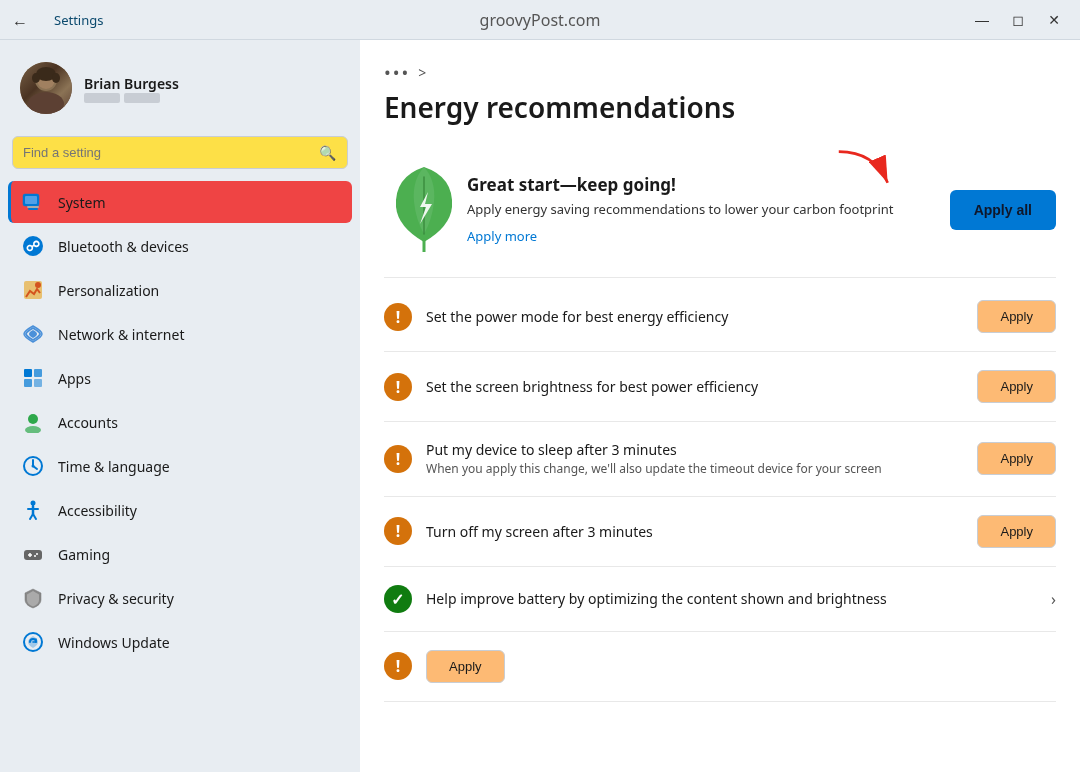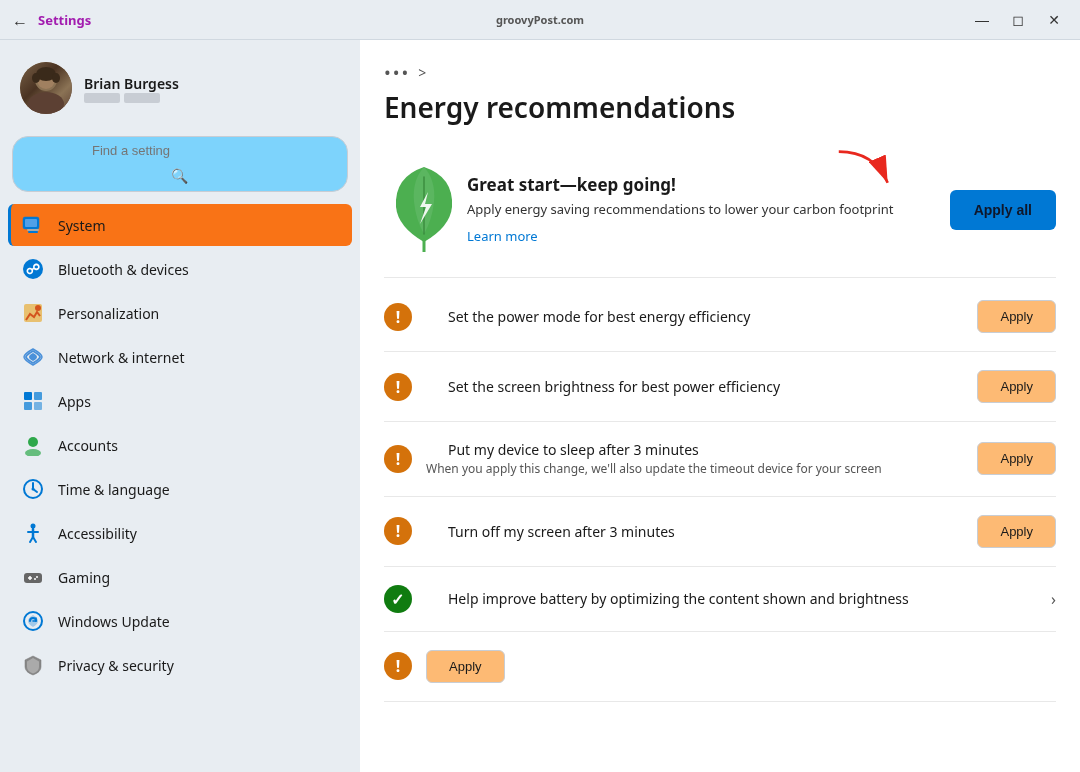--- a/index.html
+++ b/index.html
@@ -24,30 +24,30 @@
       border-bottom: 1px solid #d0d8e0;
     }
     .title-bar-back {
       font-size: 16px;
       cursor: pointer;
       color: #333;
       margin-right: 10px;
     }
     .title-bar-app-title {
       font-size: 13px;
-      font-weight: 700;
-      color: #a21caf;
+      font-weight: 400;
+      color: #0c4a6e;
+      margin-left: 16px;
     }
     .title-bar-center {
       position: absolute;
       left: 50%;
       transform: translateX(-50%);
-      font-size: 11px;
+      font-size: 16px;
       color: #555;
-      font-weight: bold;
     }
     .title-bar-controls {
       margin-left: auto;
       display: flex;
       gap: 8px;
       align-items: center;
     }
     .title-bar-btn {
       width: 28px;
       height: 28px;
@@ -125,27 +125,26 @@
     .user-bar {
       width: 36px;
       height: 10px;
       border-radius: 2px;
       background: #c8cdd4;
     }
 
     .search-box {
       display: flex;
       align-items: center;
-      background: #7dd3fc;
+      background: #fde047;
       border: 1px solid #c8cdd4;
-      border-radius: 16px;
+      border-radius: 6px;
       padding: 6px 10px;
       margin: 4px 4px 10px 4px;
       gap: 8px;
-      flex-direction: column;
     }
     .search-input {
       border: none;
       outline: none;
       font-size: 13px;
       color: #333;
       flex: 1;
       background: transparent;
     }
     .search-icon { color: #666; font-size: 14px; }
@@ -154,21 +153,21 @@
       display: flex;
       align-items: center;
       gap: 14px;
       padding: 10px 14px;
       border-radius: 6px;
       cursor: pointer;
       font-size: 14px;
       color: #1a1a1a;
     }
     .sidebar-item.active {
-      background: #f97316;
+      background: #ef4444;
       border-left: 3px solid #0078d4;
       padding-left: 11px;
     }
     .sidebar-icon {
       width: 22px;
       height: 22px;
       display: flex;
       align-items: center;
       justify-content: center;
       flex-shrink: 0;
@@ -284,21 +283,20 @@
       background: #107C10;
       color: white;
     }
     .rec-content {
       flex: 1;
     }
     .rec-title {
       font-size: 14px;
       color: #1a1a1a;
       font-weight: 400;
-      margin-left: 22px;
     }
     .rec-subtitle {
       font-size: 12px;
       color: #555;
       margin-top: 2px;
       line-height: 1.4;
     }
     .rec-action {
       display: flex;
       align-items: center;
@@ -469,37 +467,37 @@
           <circle cx="15" cy="11" r="1" fill="white"></circle>
           <circle cx="13" cy="13" r="1" fill="white"></circle>
         </svg>
       </div>
       <span>Gaming</span>
     </div>
 
     <div class="sidebar-item">
       <div class="sidebar-icon">
         <svg width="22" height="22" viewBox="0 0 22 22">
+          <path d="M11 2 L19 6 L19 13 Q19 18 11 21 Q3 18 3 13 L3 6 Z" fill="#888" stroke="#777" stroke-width="0.5"></path>
+          <path d="M11 4 L17 7.5 L17 13 Q17 17 11 19.5 Q5 17 5 13 L5 7.5 Z" fill="#aaa"></path>
+        </svg>
+      </div>
+      <span>Privacy &amp; security</span>
+    </div>
+
+    <div class="sidebar-item">
+      <div class="sidebar-icon">
+        <svg width="22" height="22" viewBox="0 0 22 22">
           <circle cx="11" cy="11" r="9" fill="none" stroke="#0078d4" stroke-width="2"></circle>
           <path d="M11 5 Q16 8 16 11 Q16 14 11 17 Q6 14 6 11 Q6 8 11 5Z" fill="#0078d4" opacity="0.3"></path>
           <path d="M8 11 A3 3 0 1 1 14 11" fill="none" stroke="#0078d4" stroke-width="2" stroke-linecap="round"></path>
           <polyline points="14,8 14,11 11,11" fill="none" stroke="#0078d4" stroke-width="1.5" stroke-linecap="round" stroke-linejoin="round"></polyline>
         </svg>
       </div>
       <span>Windows Update</span>
-    </div>
-
-    <div class="sidebar-item">
-      <div class="sidebar-icon">
-        <svg width="22" height="22" viewBox="0 0 22 22">
-          <path d="M11 2 L19 6 L19 13 Q19 18 11 21 Q3 18 3 13 L3 6 Z" fill="#888" stroke="#777" stroke-width="0.5"></path>
-          <path d="M11 4 L17 7.5 L17 13 Q17 17 11 19.5 Q5 17 5 13 L5 7.5 Z" fill="#aaa"></path>
-        </svg>
-      </div>
-      <span>Privacy &amp; security</span>
     </div>
 
   </div>
 
   <div class="content">
 
     <div class="breadcrumb">
       <span class="breadcrumb-dots">•••</span>
       <span class="breadcrumb-arrow">&gt;</span>
     </div>
@@ -529,21 +527,21 @@
 
           <line x1="40" y1="15" x2="40" y2="72" stroke="#2e7d32" stroke-width="1.5" stroke-linecap="round" opacity="0.7"></line>
 
           <path d="M44 30 L36 45 L42 45 L36 62 L48 42 L41 42 Z" fill="white" opacity="0.9"></path>
         </svg>
       </div>
 
       <div class="banner-text">
         <div class="banner-title">Great start—keep going!</div>
         <div class="banner-desc">Apply energy saving recommendations to lower your carbon footprint</div>
-        <a class="banner-link">Learn more</a>
+        <a class="banner-link">Apply more</a>
       </div>
 
       <button class="apply-all-btn">Apply all</button>
 
     </div>
 
     <div id="rec-list">
         <div class="rec-item">
           <div class="rec-icon warning">!</div>
           <div class="rec-content">

